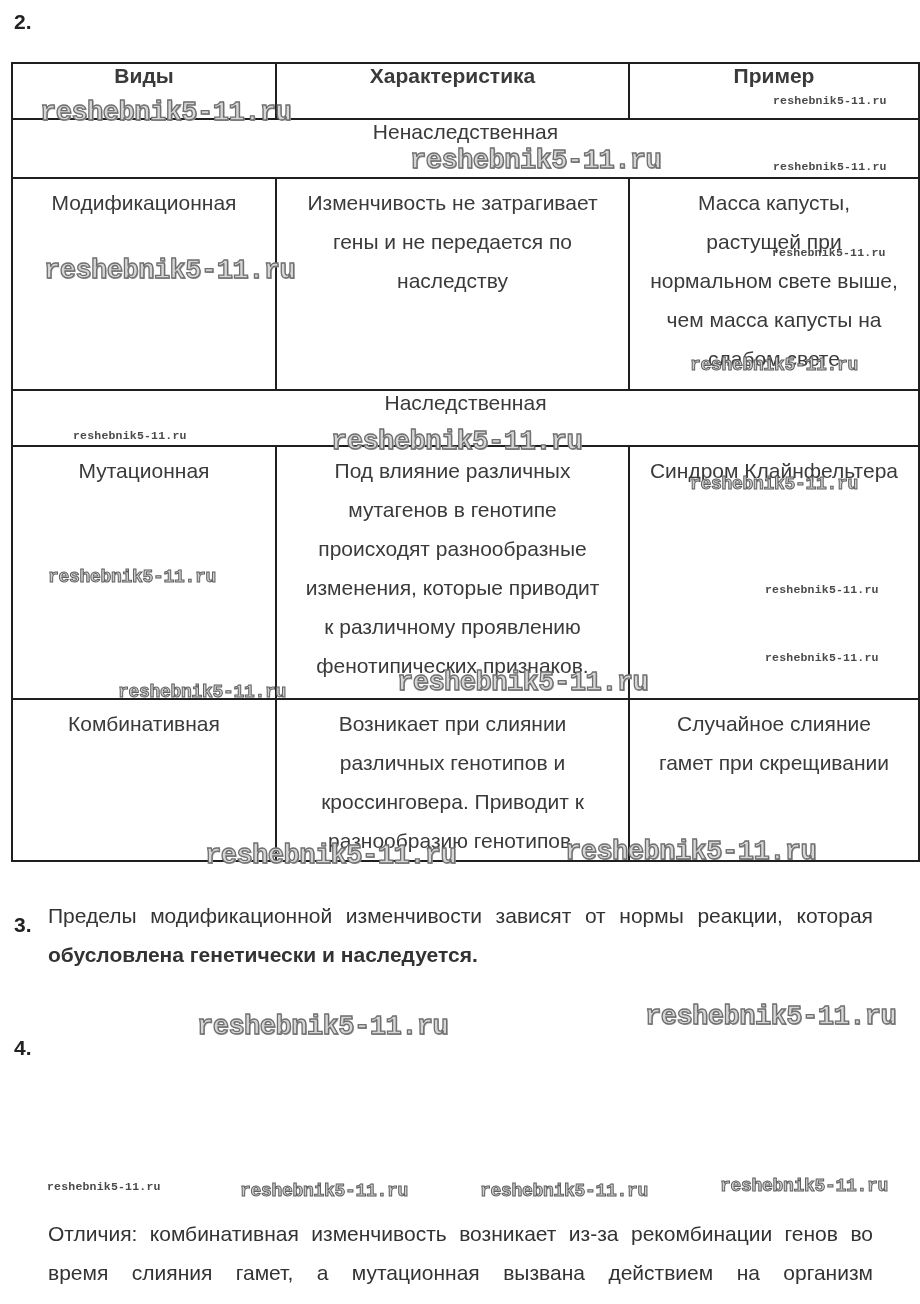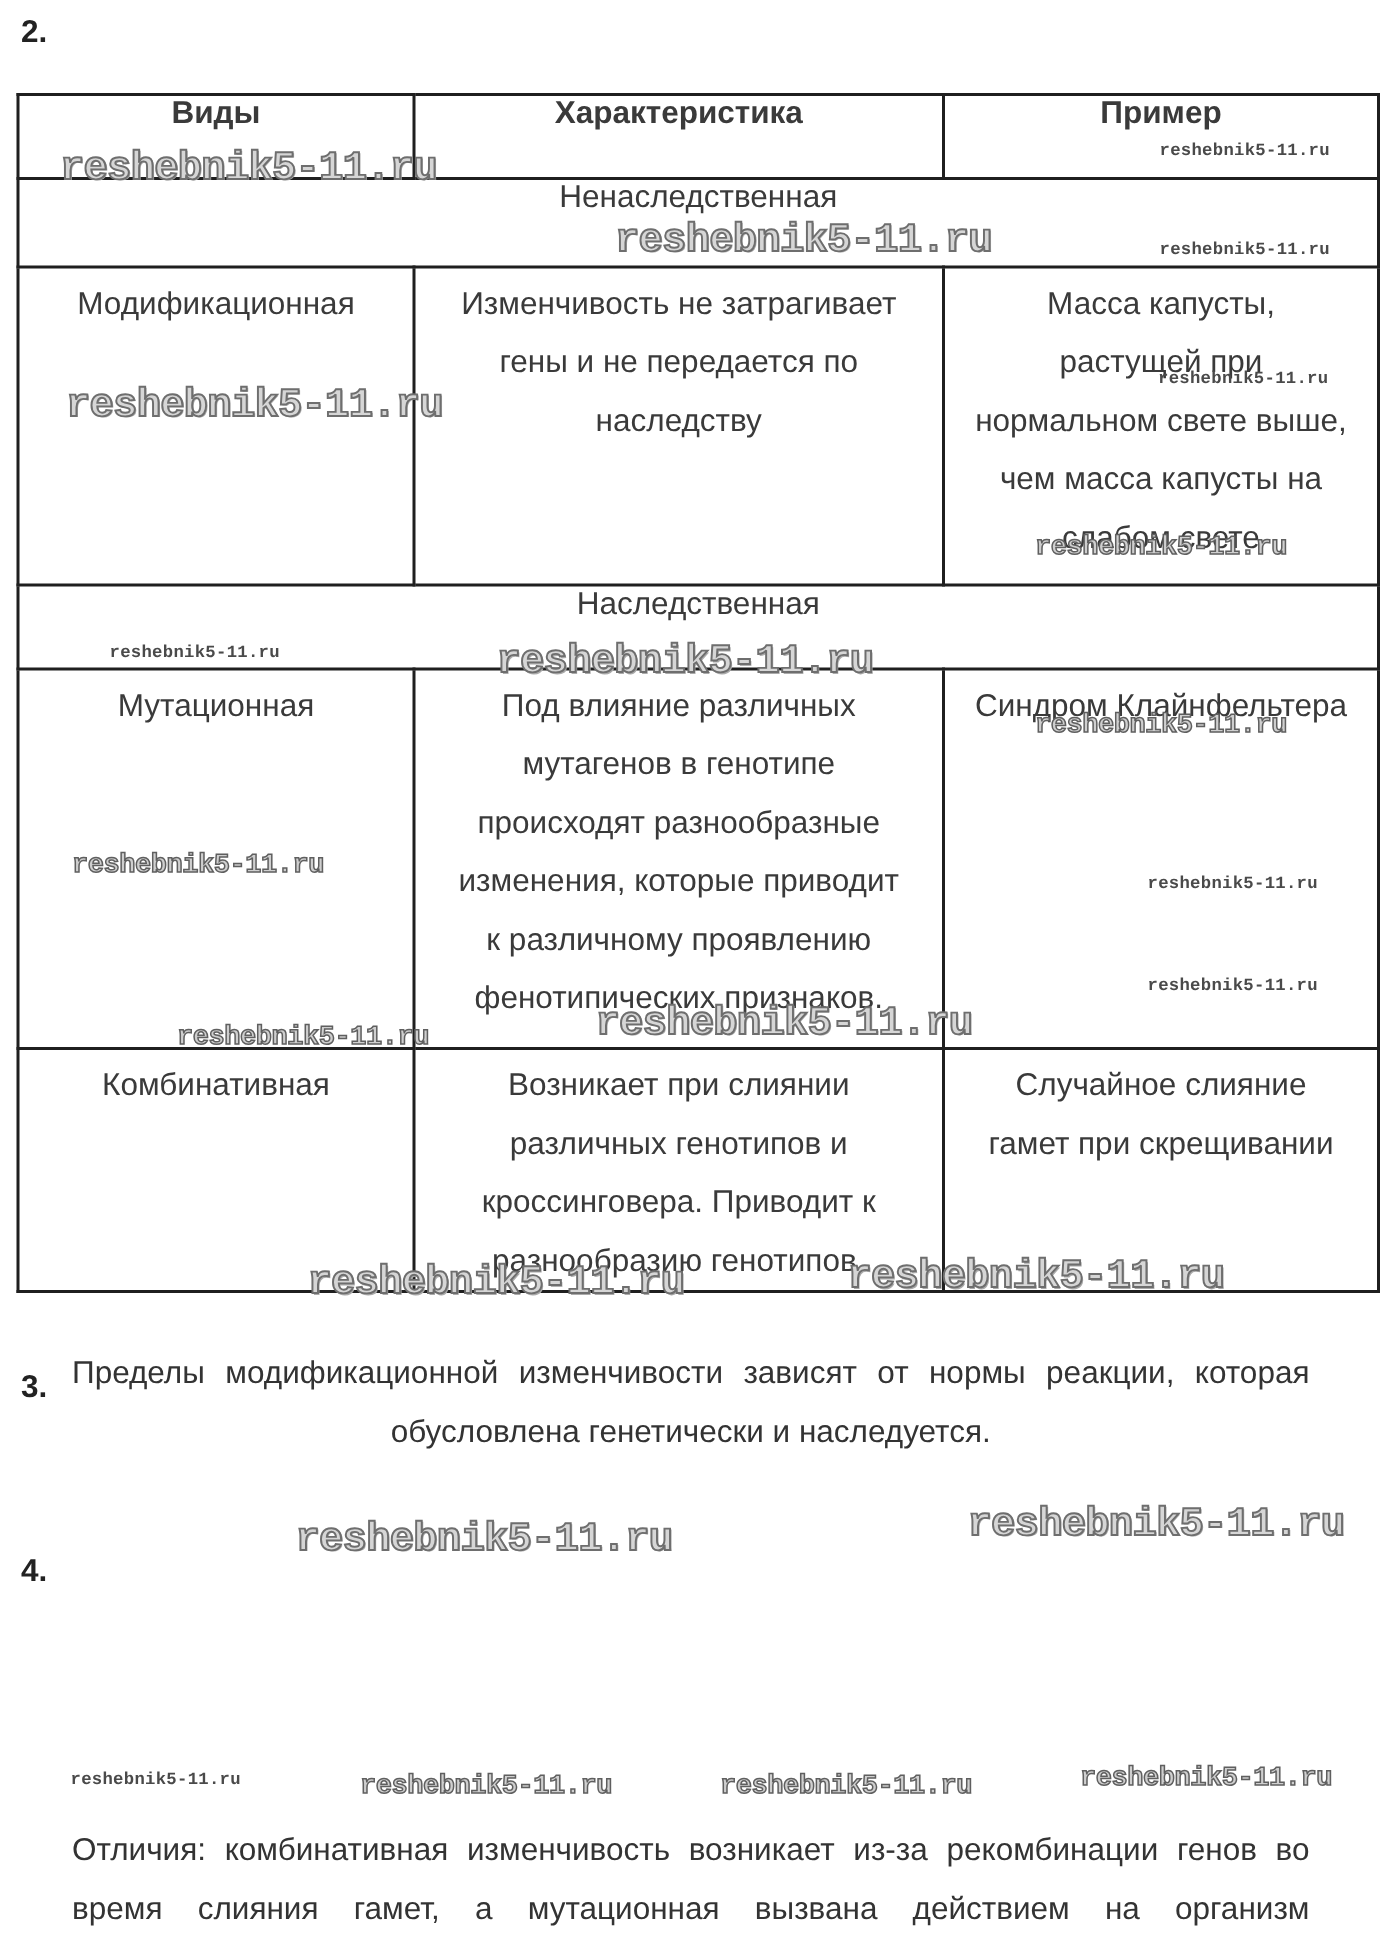--- a/index.html
+++ b/index.html
@@ -19,21 +19,21 @@
     padding:0;font-size:21px;color:#3a3a3a;
   }
   td.hdr{font-weight:bold;color:#222;padding-top:9px;font-size:21px;}
   td.group{padding-top:6px;font-size:21px;}
   .cl{line-height:39px;white-space:nowrap;}
   .cell-pad{padding-top:4px;}
   .para{
     position:absolute;left:48px;width:825px;font-size:21px;color:#333;
   }
   .jline{text-align:justify;text-align-last:justify;line-height:39px;}
-  .lline{text-align:center;line-height:39px;}
+  .lline{text-align:left;line-height:39px;font-weight:bold;}
   .wm{
     position:absolute;font-family:Liberation Mono, monospace;font-weight:bold;
     white-space:nowrap;z-index:5;pointer-events:none;
   }
   .wm-big{
     font-size:27px;color:#d6d6d6;
     -webkit-text-stroke:1.3px #6e6e6e;
     text-shadow:1px 1px 0 #aaa;
     letter-spacing:-0.5px;
   }

